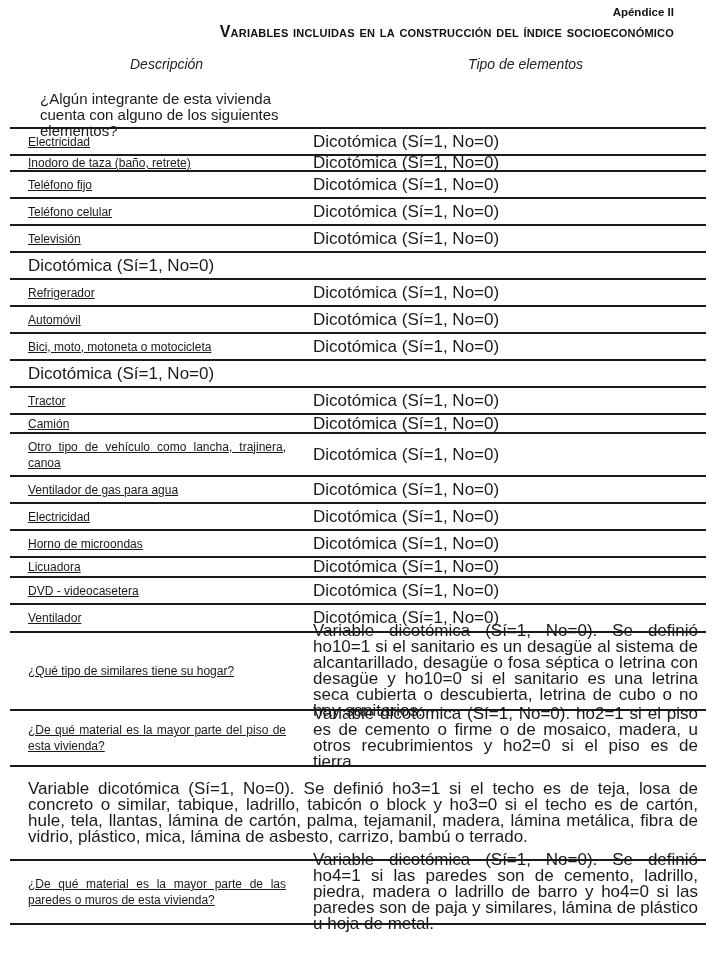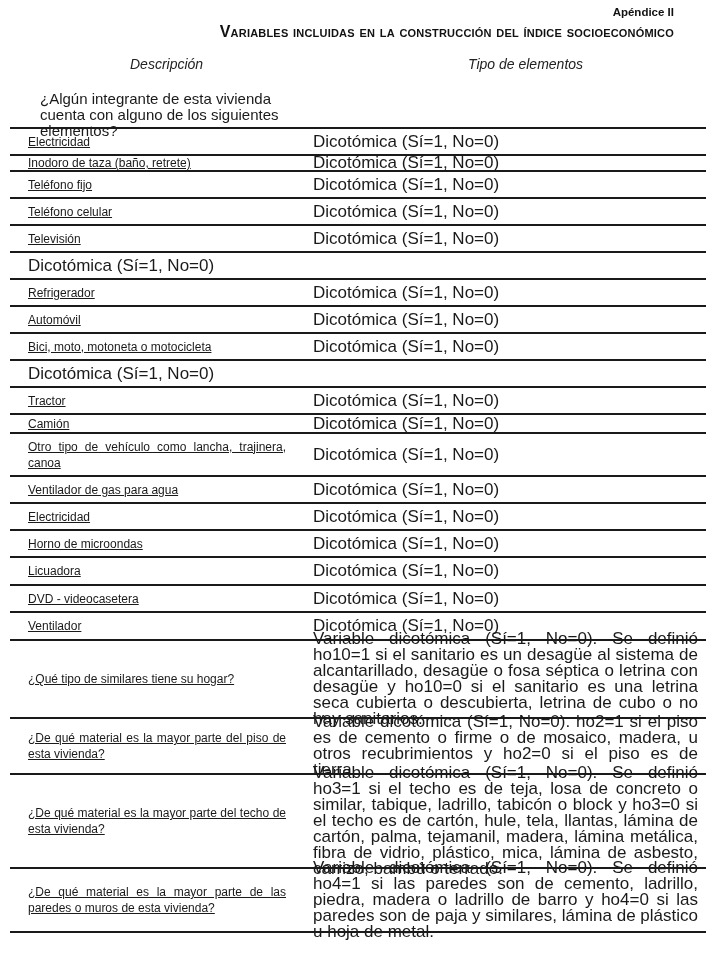--- a/index.html
+++ b/index.html
@@ -111,21 +111,21 @@
       <div class="cell-tipo">Dicotómica (Sí=1, No=0)</div>
     </div>
   <div class="row" style="height:27px">
       <div class="cell-desc">Electricidad</div>
       <div class="cell-tipo">Dicotómica (Sí=1, No=0)</div>
     </div>
   <div class="row" style="height:27px">
       <div class="cell-desc">Horno de microondas</div>
       <div class="cell-tipo">Dicotómica (Sí=1, No=0)</div>
     </div>
-  <div class="row" style="height:28px">
+  <div class="row" style="height:20px">
       <div class="cell-desc">Licuadora</div>
       <div class="cell-tipo">Dicotómica (Sí=1, No=0)</div>
     </div>
   <div class="row" style="height:27px">
       <div class="cell-desc">DVD - videocasetera</div>
       <div class="cell-tipo">Dicotómica (Sí=1, No=0)</div>
     </div>
   <div class="row" style="height:28px">
       <div class="cell-desc">Ventilador</div>
       <div class="cell-tipo">Dicotómica (Sí=1, No=0)</div>
@@ -136,23 +136,20 @@
       </div>
       <div class="cell-tipo">Variable dicotómica (Sí=1, No=0). Se definió ho10=1 si el sanitario es un desagüe al sistema de alcantarillado, desagüe o fosa séptica o letrina con desagüe y ho10=0 si el sanitario es una letrina seca cubierta o descubierta, letrina de cubo o no hay sanitarios.</div>
     </div>
   <div class="row" style="height:56px">
       <div class="cell-desc">
         <span class="inner">¿De qué material es la mayor parte del piso de esta vivienda?</span>
       </div>
       <div class="cell-tipo">Variable dicotómica (Sí=1, No=0). ho2=1 si el piso es de cemento o firme o de mosaico, madera, u otros recubrimientos y ho2=0 si el piso es de tierra.</div>
     </div>
   <div class="row" style="height:94px">
-      <div class="cell-desc">
-        <span class="inner">¿De qué material es la mayor parte del techo de esta vivienda?</span>
-      </div>
       <div class="cell-tipo">Variable dicotómica (Sí=1, No=0). Se definió ho3=1 si el techo es de teja, losa de concreto o similar, tabique, ladrillo, tabicón o block y ho3=0 si el techo es de cartón, hule, tela, llantas, lámina de cartón, palma, tejamanil, madera, lámina metálica, fibra de vidrio, plástico, mica, lámina de asbesto, carrizo, bambú o terrado.</div>
     </div>
   <div class="row" style="height:64px">
       <div class="cell-desc">
         <span class="inner">¿De qué material es la mayor parte de las paredes o muros de esta vivienda?</span>
       </div>
       <div class="cell-tipo">Variable dicotómica (Sí=1, No=0). Se definió ho4=1 si las paredes son de cemento, ladrillo, piedra, madera o ladrillo de barro y ho4=0 si las paredes son de paja y similares, lámina de plástico u hoja de metal.</div>
     </div>
 </div>
 

